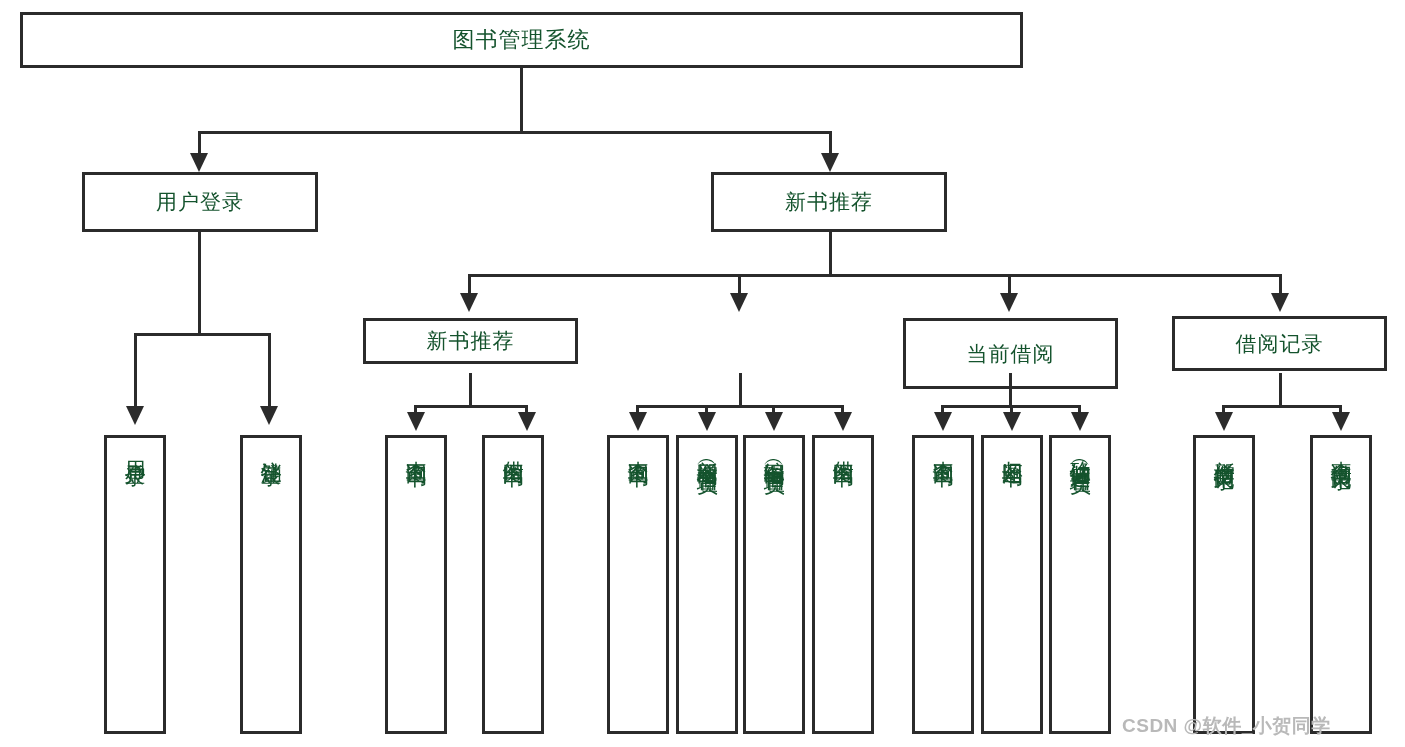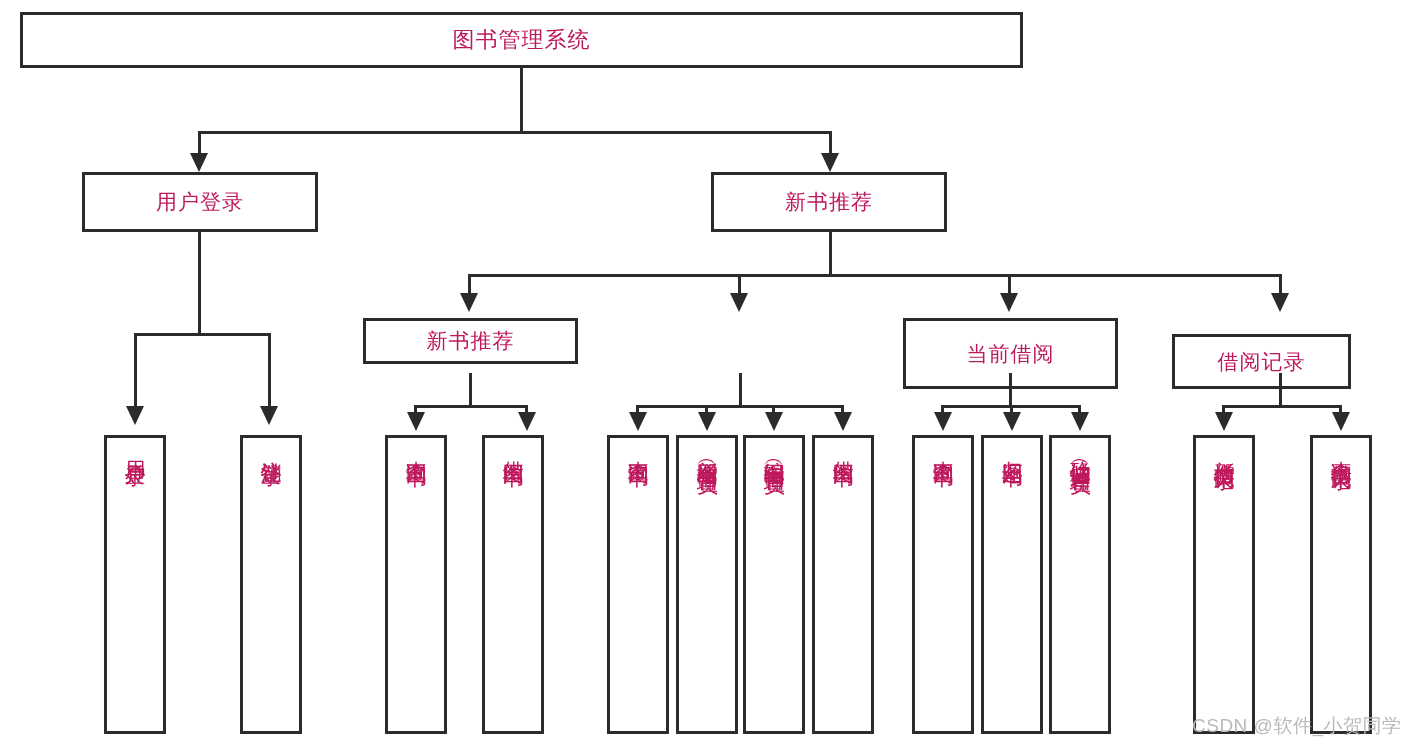--- a/index.html
+++ b/index.html
@@ -18,21 +18,21 @@
     overflow: hidden;
   }
   .node {
     position: absolute;
     box-sizing: border-box;
     border: 3px solid #2b2b2b;
     background: #ffffff;
     display: flex;
     align-items: center;
     justify-content: center;
-    color: #be185d;
+    color: #14532d;
   }
   .node.horiz {
     font-size: 21px;
     letter-spacing: 1px;
   }
   .node.vert {
     border-width: 3px;
     align-items: flex-start;
     justify-content: center;
     padding-top: 6px;
@@ -113,21 +113,21 @@
   <div class="arrow" style="left:1000px; top:293px;"></div>
   <div class="ln v" style="left:1279px; top:274px; width:3px; height:22px;"></div>
   <div class="arrow" style="left:1271px; top:293px;"></div>
 
   <div class="node horiz" style="left:363px; top:318px; width:215px; height:46px;">
     <span>新书推荐</span>
   </div>
   <div class="node horiz" style="left:903px; top:318px; width:215px; height:71px;">
     <span>当前借阅</span>
   </div>
-  <div class="node horiz" style="left:1172px; top:334px; width:179px; height:55px;">
+  <div class="node horiz" style="left:1172px; top:316px; width:215px; height:55px;">
     <span>借阅记录</span>
   </div>
 
   <div class="ln v" style="left:469px; top:373px; width:3px; height:34px;"></div>
   <div class="ln h" style="left:414px; top:405px; width:114px; height:3px;"></div>
   <div class="ln v" style="left:414px; top:405px; width:3px; height:12px;"></div>
   <div class="arrow" style="left:407px; top:412px;"></div>
   <div class="ln v" style="left:525px; top:405px; width:3px; height:12px;"></div>
   <div class="arrow" style="left:518px; top:412px;"></div>
 
@@ -195,15 +195,15 @@
     <span class="vtext">确认归还（管理员）</span>
   </div>
 
   <div class="node vert" style="left:1193px; top:435px; width:62px; height:299px;">
     <span class="vtext">新增借阅记录</span>
   </div>
   <div class="node vert" style="left:1310px; top:435px; width:62px; height:299px;">
     <span class="vtext">查询借阅记录</span>
   </div>
 
-  <div class="watermark" style="left:1192px; top:713px;">CSDN @软件_小贺同学</div>
+  <div class="watermark" style="left:1122px; top:713px;font-weight:bold;">CSDN @软件_小贺同学</div>
 
 </div>
 
 </body></html>

